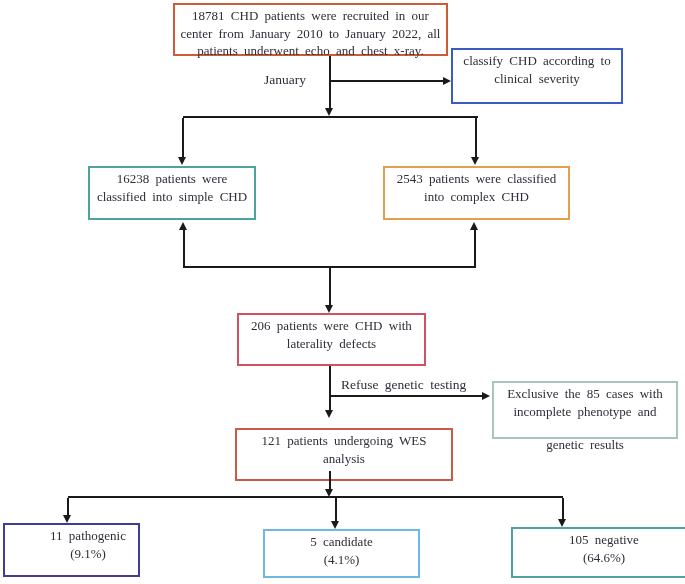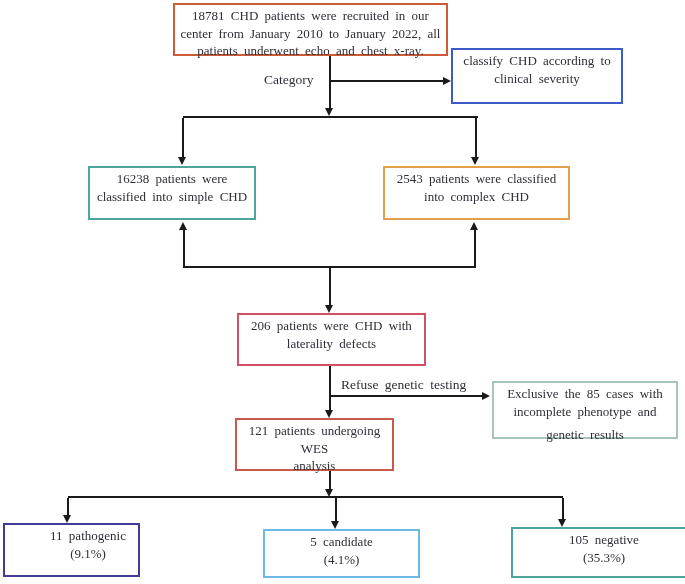--- a/index.html
+++ b/index.html
@@ -12,21 +12,21 @@
     display:flex;flex-direction:column;align-items:center;
     text-align:center;font-size:13px;line-height:1.35;word-spacing:3px;padding:2px 4px;
   }
   .lbl{position:absolute;font-size:13.5px;word-spacing:3px;white-space:nowrap;}
   .hl{position:absolute;height:2px;background:#1a1a1a;}
   .vl{position:absolute;width:2px;background:#1a1a1a;}
   .ar{position:absolute;width:0;height:0;}
   .ar.down{border-left:4px solid transparent;border-right:4px solid transparent;border-top:8px solid #1a1a1a;}
   .ar.up{border-left:4px solid transparent;border-right:4px solid transparent;border-bottom:8px solid #1a1a1a;}
   .ar.right{border-top:4px solid transparent;border-bottom:4px solid transparent;border-left:8px solid #1a1a1a;}
-  .gap{margin-top:6px;}
+  .gap{margin-top:16px;}
 </style>
 </head>
 <body>
 
 <div id="canvas">
 
   <div class="box" style="left: 173px; top: 3px; width: 275px; height: 53px; border-color: rgb(205, 91, 53);">
     <div>18781 CHD patients  were recruited  in  our</div>
     <div>center from  January  2010 to  January  2022, all</div>
     <div>patients  underwent  echo  and chest  x-ray.</div>
@@ -51,41 +51,41 @@
     <div>206 patients  were  CHD  with</div>
     <div>laterality  defects</div>
   </div>
 
   <div class="box" style="left: 492px; top: 381px; width: 186px; height: 58px; border-color: rgb(169, 196, 189);">
     <div>Exclusive  the  85 cases  with</div>
     <div>incomplete  phenotype  and</div>
     <div class="gap">genetic  results</div>
   </div>
 
-  <div class="box" style="left: 235px; top: 418px; width: 159px; height: 53px; border-color: rgb(201, 90, 75);">
+  <div class="box" style="left: 235px; top: 428px; width: 218px; height: 53px; border-color: rgb(201, 90, 75);">
     <div>121 patients  undergoing  WES</div>
     <div>analysis</div>
   </div>
 
   <div class="box" style="left: 3px; top: 523px; width: 137px; height: 54px; border-color: rgb(65, 60, 150); padding-left: 37px;">
     <div>11 pathogenic</div>
     <div>(9.1%)</div>
   </div>
 
   <div class="box" style="left: 263px; top: 529px; width: 157px; height: 49px; border-color: rgb(108, 185, 227);">
     <div>5 candidate</div>
     <div>(4.1%)</div>
   </div>
 
   <div class="box" style="left: 511px; top: 527px; width: 186px; height: 51px; border-color: rgb(77, 164, 158);">
     <div>105 negative</div>
-    <div>(35.3%)</div>
+    <div>(64.6%)</div>
   </div>
 
-  <div class="lbl" style="left:264px;top:72px;">Category</div>
+  <div class="lbl" style="left:264px;top:72px;">January</div>
   <div class="lbl" style="left:341px;top:377px;text-align:right;">Refuse  genetic  testing</div>
 
   <div class="vl" style="left:329px;top:56px;height:53px"></div>
   <div class="ar down" style="left:325px;top:108px"></div>
   <div class="hl" style="left:183px;top:116px;width:295px"></div>
   <div class="vl" style="left:182px;top:118px;height:40px"></div>
   <div class="ar down" style="left:178px;top:157px"></div>
   <div class="vl" style="left:475px;top:118px;height:40px"></div>
   <div class="ar down" style="left:471px;top:157px"></div>
 

